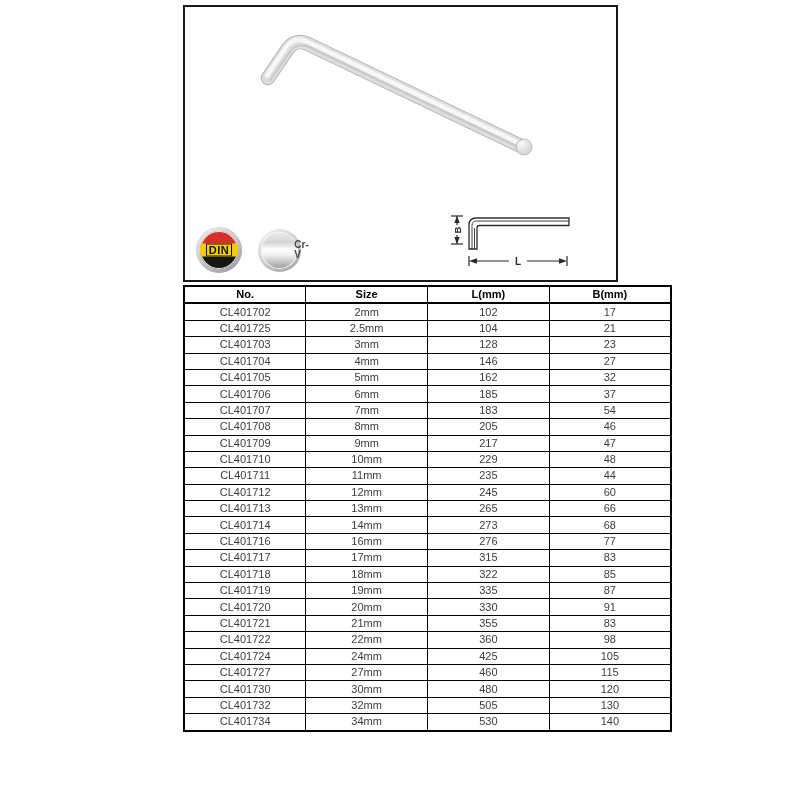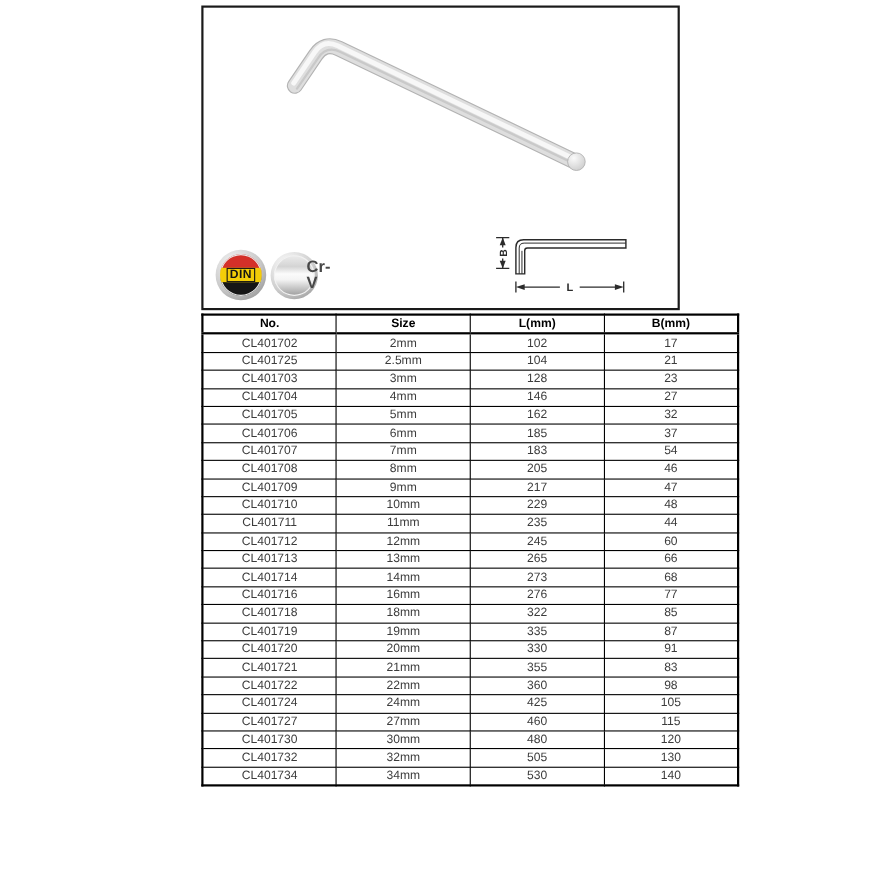--- a/index.html
+++ b/index.html
@@ -12,21 +12,21 @@
 
   
   .image-box {
     box-sizing:border-box; width:435px; height:277px;
     border:2px solid #1a1a1a; background:#ffffff; position:relative;
   }
   .hexkey-svg { position:absolute; left:0; top:0; }
   .dim-svg { position:absolute; left:260px; top:197px; }
 
   
-  .badges { position:absolute; left:11px; top:220px; display:flex; align-items:center; gap:4px; }
+  .badges { position:absolute; left:11px; top:220px; display:flex; align-items:center; gap:16px; }
   .badge { border-radius:50%; position:relative; flex:none; }
   .badge-din { width:46px; height:46px; background:radial-gradient(circle at 35% 28%, #f5f5f5 0%, #c9c9c9 55%, #7e7e7e 100%); }
   .din-inner {
     position:absolute; inset:4px; border-radius:50%; overflow:hidden;
     background:linear-gradient(180deg, #d43029 0%, #d43029 37%, #161616 63%, #161616 100%);
     box-shadow: inset 0 0 0 1px #e8e8e8;
   }
   .din-band {
     position:absolute; left:0; right:0; top:50%; transform:translateY(-50%);
     height:13px; background:#f3cd08; display:flex; align-items:center; justify-content:center;
@@ -35,21 +35,21 @@
     font-size:11px; font-weight:bold; color:#141414; letter-spacing:.5px; line-height:1;
     border:1px solid #141414; background:#f3cd08; padding:0 2px;
   }
   .badge-crv { width:43px; height:43px; background:radial-gradient(circle at 35% 28%, #ffffff 0%, #cfcfcf 55%, #878787 100%); }
   .crv-inner {
     position:absolute; inset:3px; border-radius:50%;
     background:linear-gradient(180deg, #ececec 0%, #d4d4d4 28%, #fbfbfb 46%, #f4f4f4 60%, #9c9c9c 100%);
     display:flex; align-items:center; justify-content:center;
     box-shadow: inset 0 0 0 1px #f2f2f2;
   }
-  .crv-inner span { font-size:15px; font-weight:bold; color:#474747; line-height:1;padding-left:44px; }
+  .crv-inner span { font-size:10px; font-weight:bold; color:#474747; line-height:1;padding-left:44px; }
 
   
   .spec-table {
     margin-top:3px; width:489px; border-collapse:collapse; table-layout:fixed;
     border:2px solid #000000;
   }
   .spec-table th, .spec-table td {
     border:1px solid #000000; padding:0; height:15.4px;
     text-align:center; vertical-align:middle; font-size:11px; line-height:1;
     overflow:hidden; white-space:nowrap;
@@ -219,20 +219,26 @@
           <td>273</td>
           <td>68</td>
         </tr>
         <tr>
           <td>CL401716</td>
           <td>16mm</td>
           <td>276</td>
           <td>77</td>
         </tr>
         <tr>
+          <td>CL401717</td>
+          <td>17mm</td>
+          <td>315</td>
+          <td>83</td>
+        </tr>
+        <tr>
           <td>CL401718</td>
           <td>18mm</td>
           <td>322</td>
           <td>85</td>
         </tr>
         <tr>
           <td>CL401719</td>
           <td>19mm</td>
           <td>335</td>
           <td>87</td>

